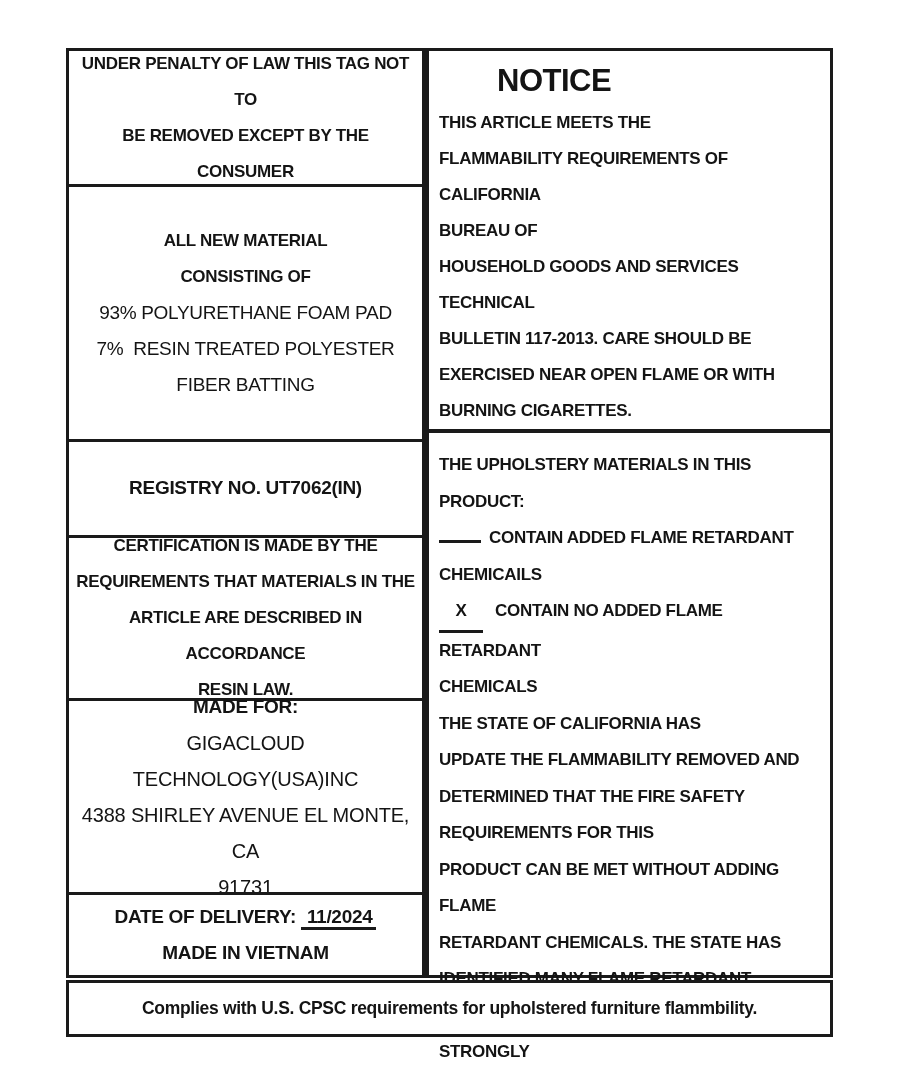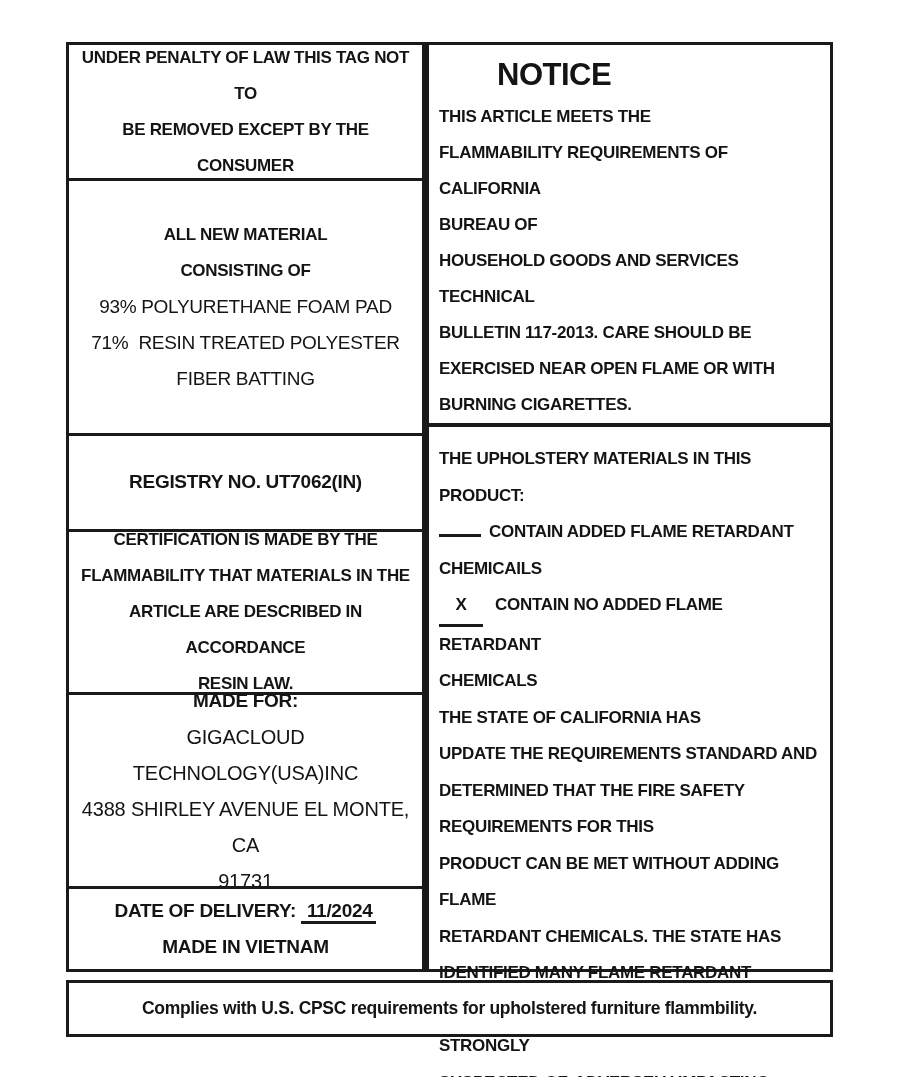--- a/index.html
+++ b/index.html
@@ -4,21 +4,21 @@
 <style>
   * { margin:0; padding:0; box-sizing:border-box; }
   html,body { background:#ffffff; }
   body {
     width:901px; height:1077px; position:relative;
     font-family:"Liberation Sans", sans-serif;
     color:#141414;
     -webkit-font-smoothing:antialiased;
   }
   .main-box {
-    position:absolute; left:66px; top:42px; width:767px; height:930px;
+    position:absolute; left:66px; top:48px; width:767px; height:930px;
     border:3px solid #1a1a1a; display:flex; background:#fff;
   }
   .left-col {
     width:360px; border-right:7px solid #1a1a1a;
     display:flex; flex-direction:column;
   }
   .lsec {
     display:flex; flex-direction:column; justify-content:center;
     align-items:center; text-align:center; padding:4px 6px;
   }
@@ -75,31 +75,31 @@
 
     <div class="lsec sec-penalty">
       <div class="lline">UNDER PENALTY OF LAW THIS TAG NOT TO</div>
       <div class="lline">BE REMOVED EXCEPT BY THE CONSUMER</div>
     </div>
 
     <div class="lsec sec-material">
       <div class="lline">ALL NEW MATERIAL</div>
       <div class="lline">CONSISTING OF</div>
       <div class="lline reg">93% POLYURETHANE FOAM PAD</div>
-      <div class="lline reg">71%  RESIN TREATED POLYESTER</div>
+      <div class="lline reg">7%  RESIN TREATED POLYESTER</div>
       <div class="lline reg">FIBER BATTING</div>
     </div>
 
     <div class="lsec sec-registry">
       <div class="lline big">REGISTRY NO. UT7062(IN)</div>
     </div>
 
     <div class="lsec sec-cert">
       <div class="lline">CERTIFICATION IS MADE BY THE</div>
-      <div class="lline">FLAMMABILITY THAT MATERIALS IN THE</div>
+      <div class="lline">REQUIREMENTS THAT MATERIALS IN THE</div>
       <div class="lline">ARTICLE ARE DESCRIBED IN ACCORDANCE</div>
       <div class="lline">RESIN LAW.</div>
     </div>
 
     <div class="lsec sec-madefor">
       <div class="lline big">MADE FOR:</div>
       <div class="lline addr">GIGACLOUD TECHNOLOGY(USA)INC</div>
       <div class="lline addr">4388 SHIRLEY AVENUE EL MONTE, CA</div>
       <div class="lline addr">91731</div>
     </div>
@@ -124,21 +124,21 @@
       <div class="rline">BURNING CIGARETTES.</div>
     </div>
 
     <div class="rsec-uph">
       <div class="rline">THE UPHOLSTERY MATERIALS IN THIS PRODUCT:</div>
       <div class="rline"><span class="blank-line"></span><span>CONTAIN ADDED FLAME RETARDANT</span></div>
       <div class="rline">CHEMICAILS</div>
       <div class="rline"><span class="x-mark">X</span><span>CONTAIN NO ADDED FLAME RETARDANT</span></div>
       <div class="rline">CHEMICALS</div>
       <div class="rline">THE STATE OF CALIFORNIA HAS</div>
-      <div class="rline">UPDATE THE REQUIREMENTS STANDARD AND</div>
+      <div class="rline">UPDATE THE FLAMMABILITY REMOVED AND</div>
       <div class="rline">DETERMINED THAT THE FIRE SAFETY</div>
       <div class="rline">REQUIREMENTS FOR THIS</div>
       <div class="rline">PRODUCT CAN BE MET WITHOUT ADDING FLAME</div>
       <div class="rline">RETARDANT CHEMICALS. THE STATE HAS</div>
       <div class="rline">IDENTIFIED MANY FLAME RETARDANT</div>
       <div class="rline">CHEMICALS AS BEING KNOWN TO, OR STRONGLY</div>
       <div class="rline">SUSPECTED OF, ADVERSELY IMPACTING HUMAN</div>
 
     </div>
 

